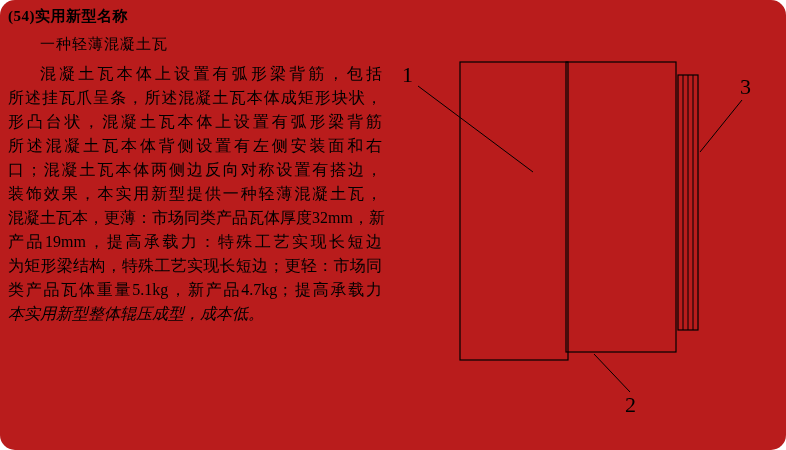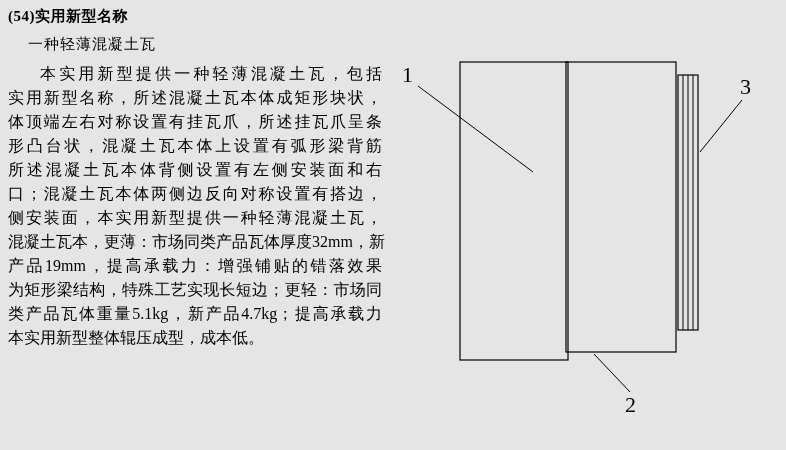--- a/index.html
+++ b/index.html
@@ -4,60 +4,62 @@
 <style>
   html, body {
     margin: 0;
     padding: 0;
     background: #ffffff;
   }
   #page {
     position: relative;
     width: 786px;
     height: 450px;
-    background: #e5e5e5;
+    background: #b91c1c;
     color: #000000;
     font-family: "Liberation Serif", "DejaVu Serif", serif;
     overflow: hidden;
+    border-radius: 15px;
   }
   .text-col {
     position: absolute;
     left: 8px;
     top: 6px;
     width: 374px;
   }
   .field-label {
     font-size: 15px;
     font-weight: bold;
     line-height: 20px;
     margin-bottom: 8px;
     letter-spacing: 0.5px;
   }
   .invention-title {
     font-size: 15px;
     line-height: 20px;
-    margin: 0 0 8px 20px;
+    margin: 0 0 8px 32px;
     letter-spacing: 1px;
   }
   .abstract {
     margin-top: 6px;
   }
   .abstract .line {
     font-size: 16px;
     line-height: 24px;
     height: 24px;
     white-space: nowrap;
     text-align: justify;
     text-align-last: justify;
   }
   .abstract .line.first {
     text-indent: 2em;
   }
   .abstract .line.last {
     text-align-last: left;
+    font-style: italic;
   }
   .figure-area {
     position: absolute;
     left: 390px;
     top: 0;
     width: 396px;
     height: 450px;
   }
   svg text {
     font-family: "Liberation Serif", "DejaVu Serif", serif;
@@ -67,29 +69,28 @@
 </style>
 </head>
 <body>
 
 <div id="page">
 
   <div class="text-col">
     <div class="field-label">(54)实用新型名称</div>
     <div class="invention-title">一种轻薄混凝土瓦</div>
     <div class="abstract">
-      <div class="line first">本实用新型提供一种轻薄混凝土瓦，包括</div>
-      <div class="line">实用新型名称，所述混凝土瓦本体成矩形块状，</div>
-      <div class="line">体顶端左右对称设置有挂瓦爪，所述挂瓦爪呈条</div>
+      <div class="line first">混凝土瓦本体上设置有弧形梁背筋，包括</div>
+      <div class="line">所述挂瓦爪呈条，所述混凝土瓦本体成矩形块状，</div>
       <div class="line">形凸台状，混凝土瓦本体上设置有弧形梁背筋</div>
       <div class="line">所述混凝土瓦本体背侧设置有左侧安装面和右</div>
       <div class="line">口；混凝土瓦本体两侧边反向对称设置有搭边，</div>
-      <div class="line">侧安装面，本实用新型提供一种轻薄混凝土瓦，</div>
+      <div class="line">装饰效果，本实用新型提供一种轻薄混凝土瓦，</div>
       <div class="line">混凝土瓦本，更薄：市场同类产品瓦体厚度32mm，新</div>
-      <div class="line">产品19mm，提高承载力：增强铺贴的错落效果</div>
+      <div class="line">产品19mm，提高承载力：特殊工艺实现长短边</div>
       <div class="line">为矩形梁结构，特殊工艺实现长短边；更轻：市场同</div>
       <div class="line">类产品瓦体重量5.1kg，新产品4.7kg；提高承载力</div>
       <div class="line last">本实用新型整体辊压成型，成本低。</div>
     </div>
   </div>
 
   <div class="figure-area">
     <svg width="396" height="450" viewBox="0 0 396 450">
 
       <rect x="70" y="62" width="108" height="298" fill="none" stroke="#000" stroke-width="1.2"></rect>

